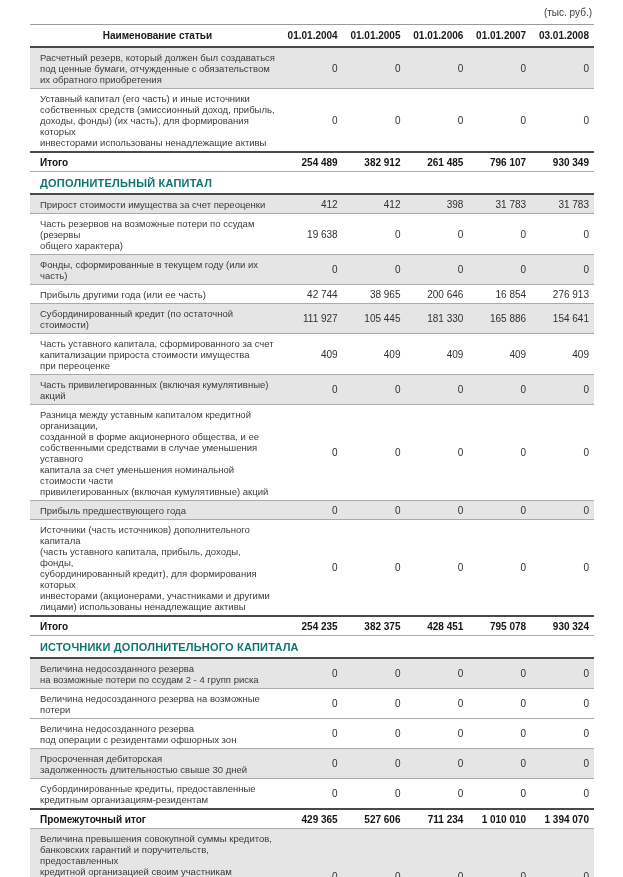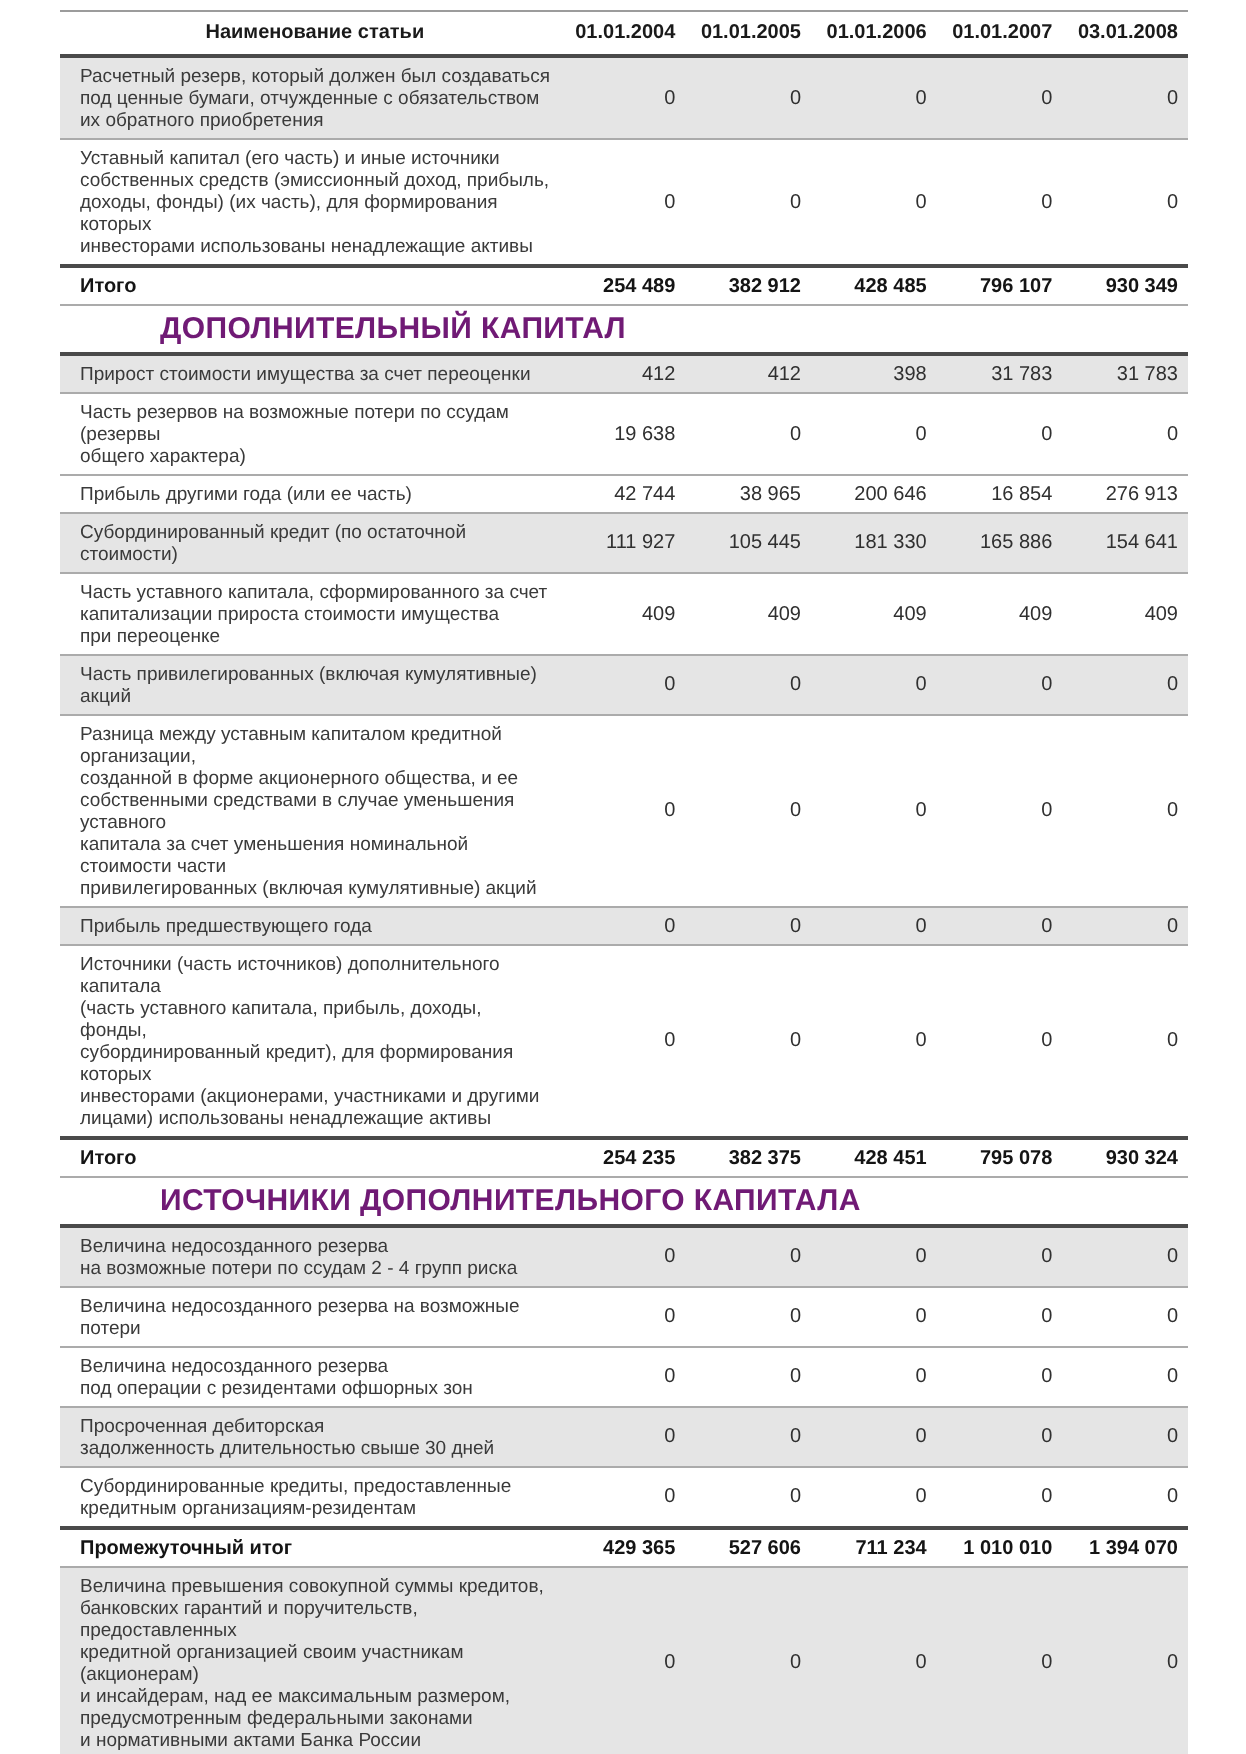--- a/index.html
+++ b/index.html
@@ -67,31 +67,31 @@
   }
   tr.total td.label { font-size: 10px; white-space: nowrap; }
   tr.total td.num { font-size: 10px; }
   tr.section-row td {
     border-top: 1px solid #ababab;
     border-bottom: 2px solid #4a4a4a;
     background: #ffffff;
     padding: 6px 4px 4px 10px;
   }
   tr.section-row .section-title {
-    font-size: 15px;
+    font-size: 11px;
     font-weight: bold;
-    color: #701a75;
+    color: #0f766e;
     letter-spacing: 0.2px;
-    margin-left: 40px;
   }
 </style>
 </head>
 <body>
 
 <div class="page">
+  <div class="units">(тыс. руб.)</div>
 
   <table class="report">
     <colgroup>
       <col class="c-name">
       <col class="c-num">
         <col class="c-num">
         <col class="c-num">
         <col class="c-num">
         <col class="c-num">
     </colgroup>
@@ -124,39 +124,47 @@
           <td class="num">0</td>
           <td class="num">0</td>
           <td class="num">0</td>
           <td class="num">0</td>
           <td class="num">0</td>
         </tr>
         <tr class="total">
           <td class="label">Итого</td>
           <td class="num">254 489</td>
           <td class="num">382 912</td>
-          <td class="num">428 485</td>
+          <td class="num">261 485</td>
           <td class="num">796 107</td>
           <td class="num">930 349</td>
         </tr>
         <tr class="section-row">
           <td colspan="6"><span class="section-title">ДОПОЛНИТЕЛЬНЫЙ КАПИТАЛ</span></td>
         </tr>
         <tr class=" shaded">
           <td class="label">Прирост стоимости имущества за счет переоценки</td>
           <td class="num">412</td>
           <td class="num">412</td>
           <td class="num">398</td>
           <td class="num">31 783</td>
           <td class="num">31 783</td>
         </tr>
         <tr class="">
           <td class="label">Часть резервов на возможные потери по ссудам (резервы
 общего характера)</td>
           <td class="num">19 638</td>
+          <td class="num">0</td>
+          <td class="num">0</td>
+          <td class="num">0</td>
+          <td class="num">0</td>
+        </tr>
+        <tr class=" shaded">
+          <td class="label">Фонды, сформированные в текущем году (или их часть)</td>
+          <td class="num">0</td>
           <td class="num">0</td>
           <td class="num">0</td>
           <td class="num">0</td>
           <td class="num">0</td>
         </tr>
         <tr class="">
           <td class="label">Прибыль другими года (или ее часть)</td>
           <td class="num">42 744</td>
           <td class="num">38 965</td>
           <td class="num">200 646</td>

